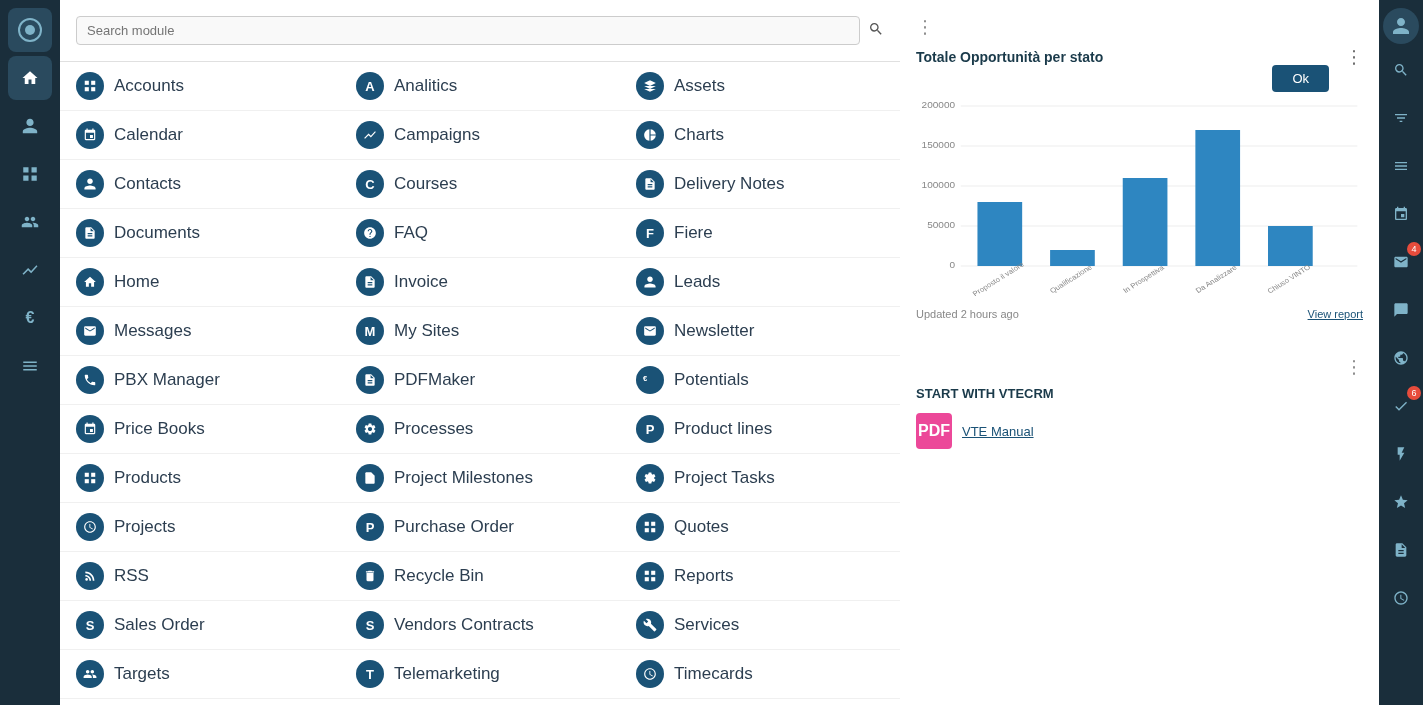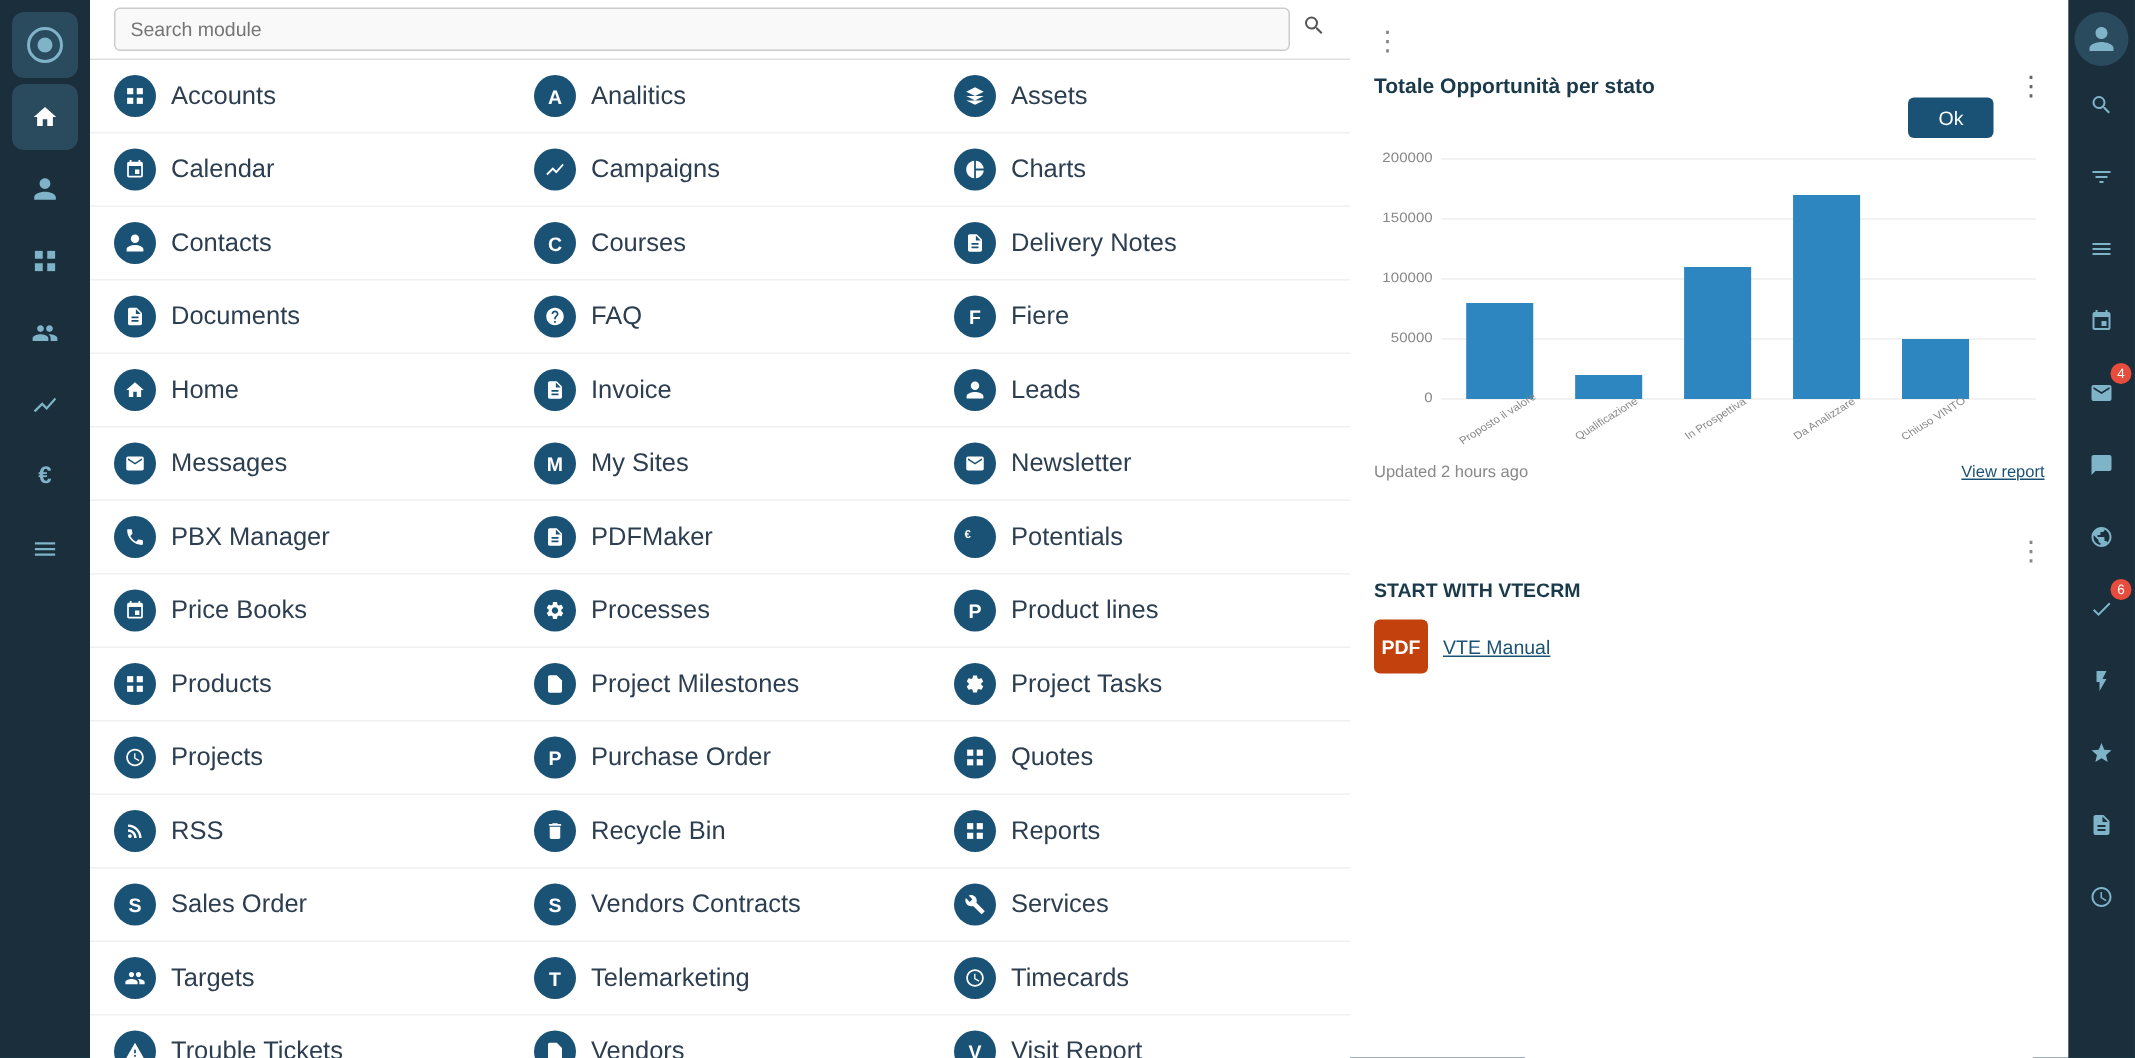--- a/index.html
+++ b/index.html
@@ -50,21 +50,21 @@
     .module-menu {
       width: 840px;
       background: #fff;
       display: flex;
       flex-direction: column;
       overflow-y: auto;
       z-index: 5;
     }
 
     .search-bar {
-      padding: 5px 16px;
+      padding: 16px 16px;
       border-bottom: 1px solid #e0e0e0;
       display: flex;
       align-items: center;
       gap: 8px;
     }
     .search-input {
       flex: 1;
       border: 1px solid #ccc;
       border-radius: 4px;
       padding: 6px 10px;
@@ -183,27 +183,27 @@
     }
     .vte-manual {
       display: flex;
       align-items: center;
       gap: 10px;
       cursor: pointer;
     }
     .pdf-icon {
       width: 36px;
       height: 36px;
-      background: #c2410c;
+      background: #ec4899;
       border-radius: 4px;
       display: flex;
       align-items: center;
       justify-content: center;
       color: white;
-      font-size: 13px;
+      font-size: 16px;
       font-weight: bold;
     }
     .vte-link {
       color: #1a5276;
       text-decoration: underline;
       font-size: 13px;
       cursor: pointer;
     }
 
     

